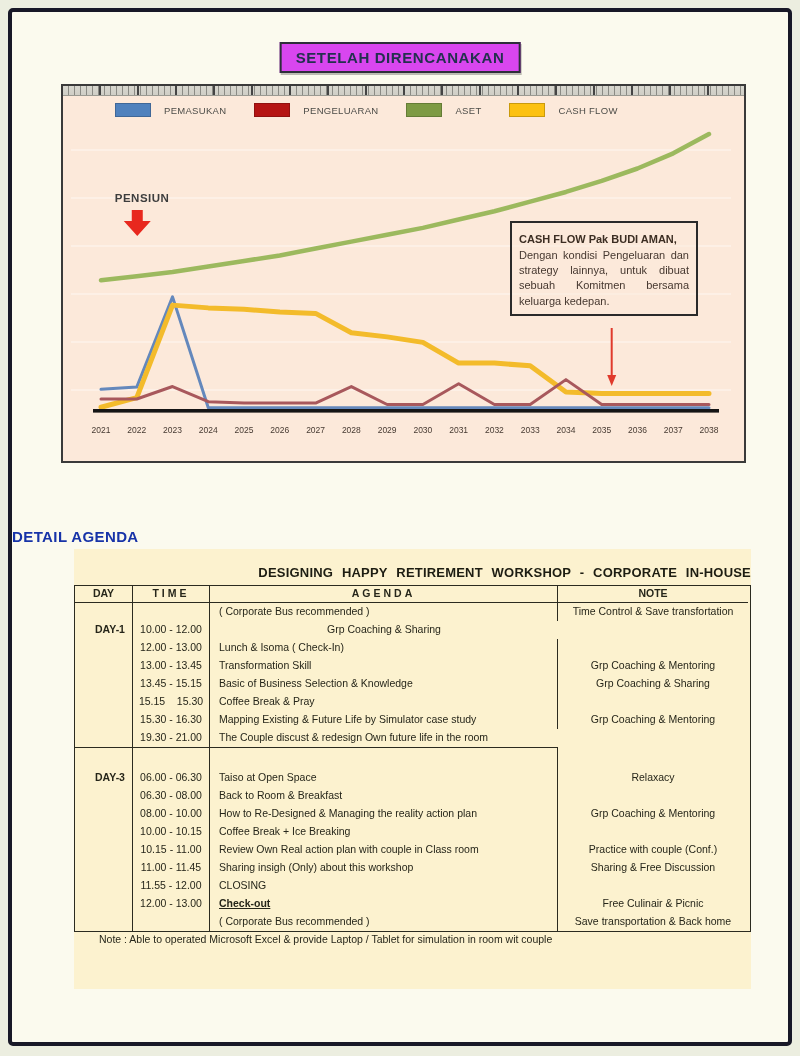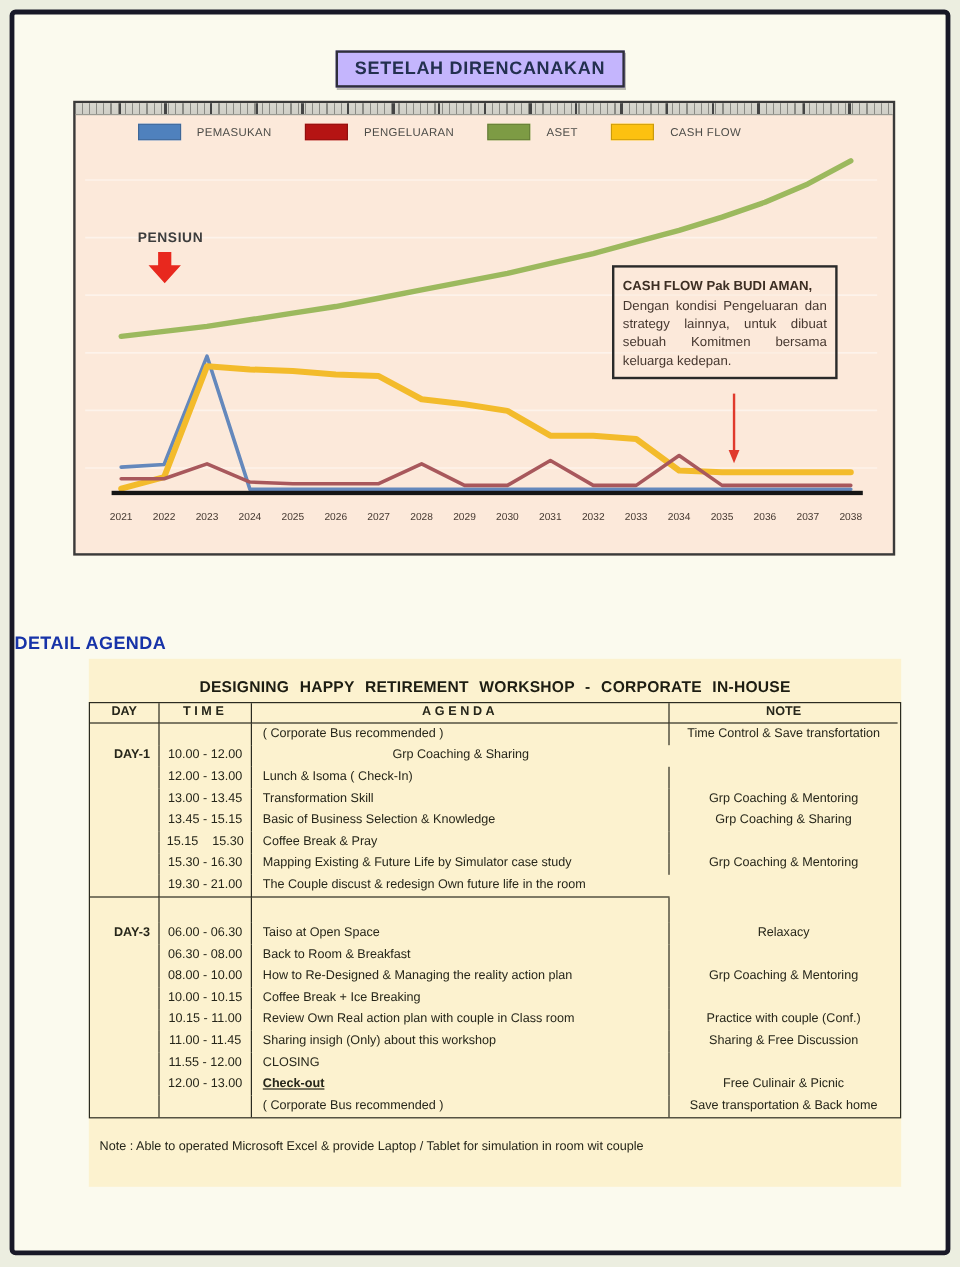--- a/index.html
+++ b/index.html
@@ -1,20 +1,20 @@
 <!DOCTYPE html>
 <html><head>
 <meta charset="utf-8">
 <style>
   html,body{margin:0;padding:0;}
   body{width:800px;height:1056px;background:#ecEEe0;font-family:"Liberation Sans",sans-serif;position:relative;overflow:hidden;}
   .page{position:absolute;left:8px;top:8px;right:8px;bottom:10px;border:4px solid #181827;border-radius:5px;background:#fbfaee;}
 
   
-  .title-box{position:absolute;left:50%;transform:translateX(-50%);top:30px;background:#c4b5fd;border:2px solid #2e2e3a;box-shadow:1px 2px 0 rgba(0,0,0,.25);padding:5px 14px 4px;}
+  .title-box{position:absolute;left:50%;transform:translateX(-50%);top:30px;background:#d946ef;border:2px solid #2e2e3a;box-shadow:1px 2px 0 rgba(0,0,0,.25);padding:5px 14px 4px;}
   .title-box span{font-size:15px;font-weight:bold;letter-spacing:.6px;color:#23304f;}
 
   
   .chart{position:absolute;left:49px;top:72px;width:681px;height:375px;border:2px solid #3a3a3a;background:#fce9da;}
   .ruler{position:absolute;left:0;top:0;right:0;height:9px;background:
       repeating-linear-gradient(90deg,transparent 0 36px,#444 36px 38px),
       repeating-linear-gradient(90deg,transparent 0 5px,#8a8a84 5px 6px),
       linear-gradient(#d8d7cf,#cfcec6);border-bottom:1px solid #9a9a92;}
   .legend{position:absolute;left:52px;top:17px;display:flex;align-items:center;gap:28px;}
   .legend .item{display:flex;align-items:center;}
@@ -24,35 +24,35 @@
   .annotation{position:absolute;left:447px;top:135px;width:170px;border:2px solid #2a2a2a;padding:6px 7px 5px;background:rgba(252,233,218,.5);}
   .annotation .ann-title{font-size:11px;font-weight:bold;color:#3c2e23;}
   .annotation .ann-body{font-size:11px;color:#463830;line-height:1.38;text-align:justify;margin-top:1px;}
 
   
   .section-head{position:absolute;left:0;right:0;top:516px;text-align:left;}
   .section-head span{font-size:15px;font-weight:bold;color:#1733a8;letter-spacing:.4px;}
 
   
   .panel{position:absolute;left:62px;top:537px;width:677px;height:440px;background:#fcf2cf;}
-  .panel-title{text-align:center;font-size:13px;font-weight:bold;color:#1d1d12;margin-top:16px;word-spacing:5px;letter-spacing:.2px;}
+  .panel-title{text-align:right;font-size:13px;font-weight:bold;color:#1d1d12;margin-top:16px;word-spacing:5px;letter-spacing:.2px;}
   .agenda-table{margin-top:5px;border:1.5px solid #2b2b20;}
   .row{display:grid;grid-template-columns:58px 77px 348px 190px;}
   .cell{border-right:1.2px solid #2b2b20;font-size:10.5px;color:#26261a;display:flex;align-items:center;min-height:18px;line-height:1.1;}
   .cell:last-child{border-right:none;}
   .row.header .cell{font-weight:bold;justify-content:center;min-height:16px;border-bottom:1.2px solid #2b2b20;}
   .row.header .cell.sp{letter-spacing:3px;}
   .c-day{padding-left:20px;font-weight:bold;}
   .c-time{justify-content:center;white-space:pre;}
   .c-agenda{padding-left:9px;text-align:left;}
   .c-note{justify-content:center;text-align:center;}
   .row.sec1-end .cell{border-bottom:1.2px solid #2b2b20;}
   .row.spacer .cell{min-height:21px;}
   .emph{font-weight:bold;text-decoration:underline;}
-  .panel-note{font-size:10.5px;color:#26261a;margin-top:17px;padding-left:9px;}
+  .panel-note{font-size:10.5px;color:#26261a;margin-top:1px;padding-left:25px;}
 </style>
 </head>
 <body>
 
 <div class="page">
 
   <div class="title-box">
     <span>SETELAH DIRENCANAKAN</span>
   </div>
 

